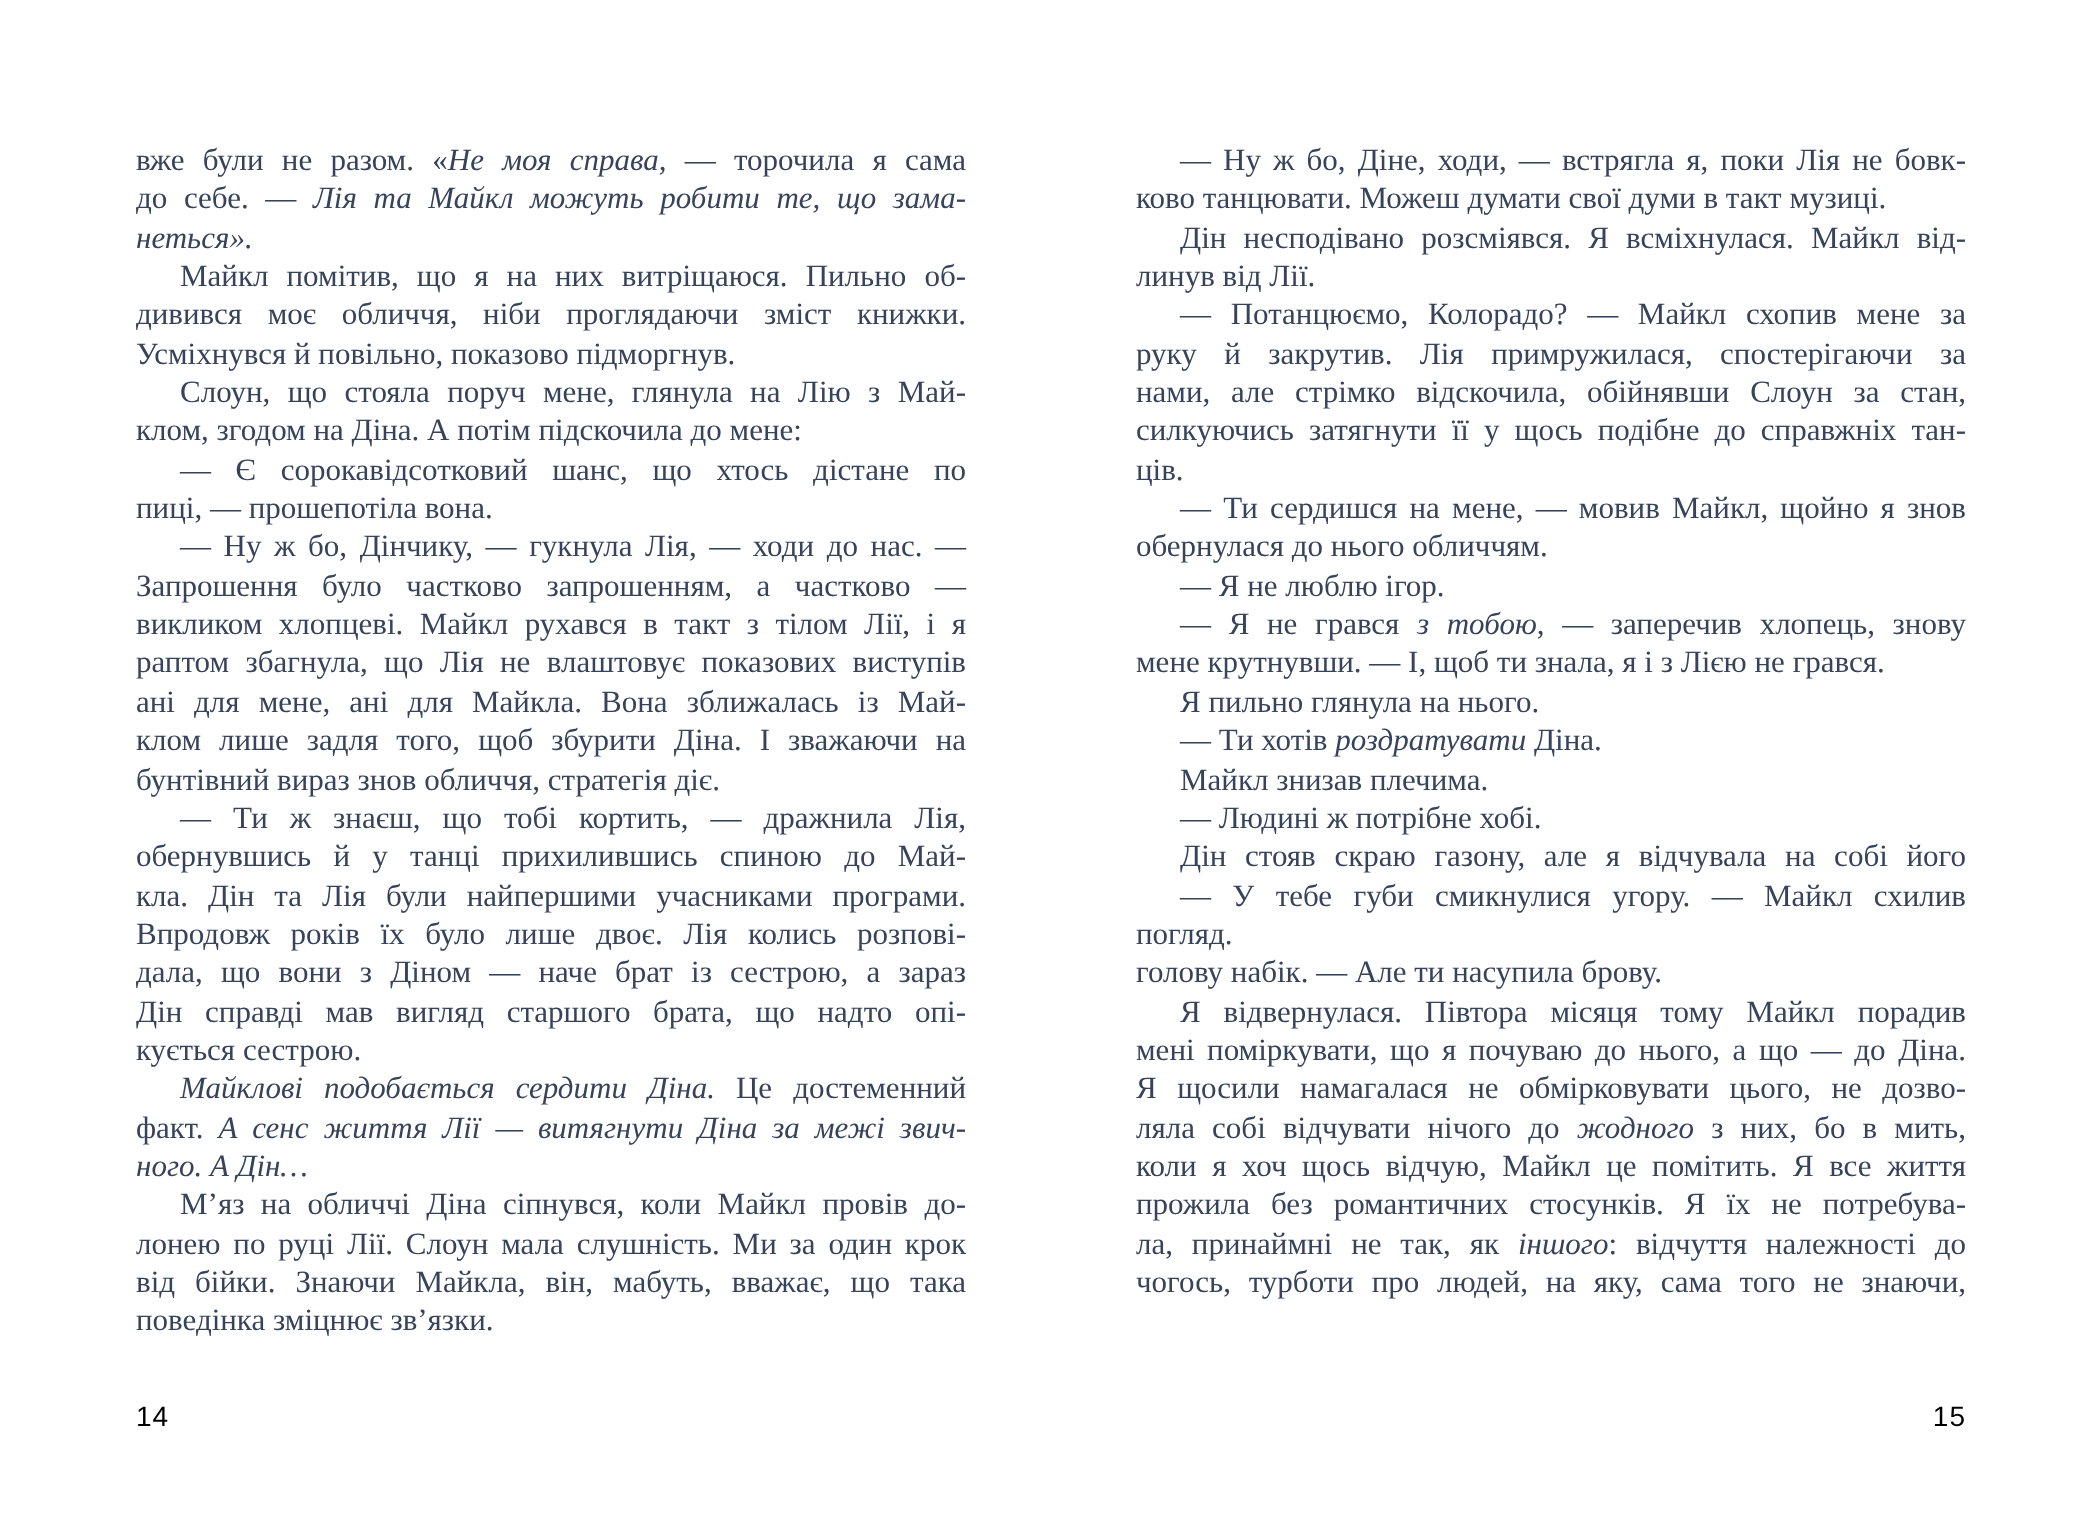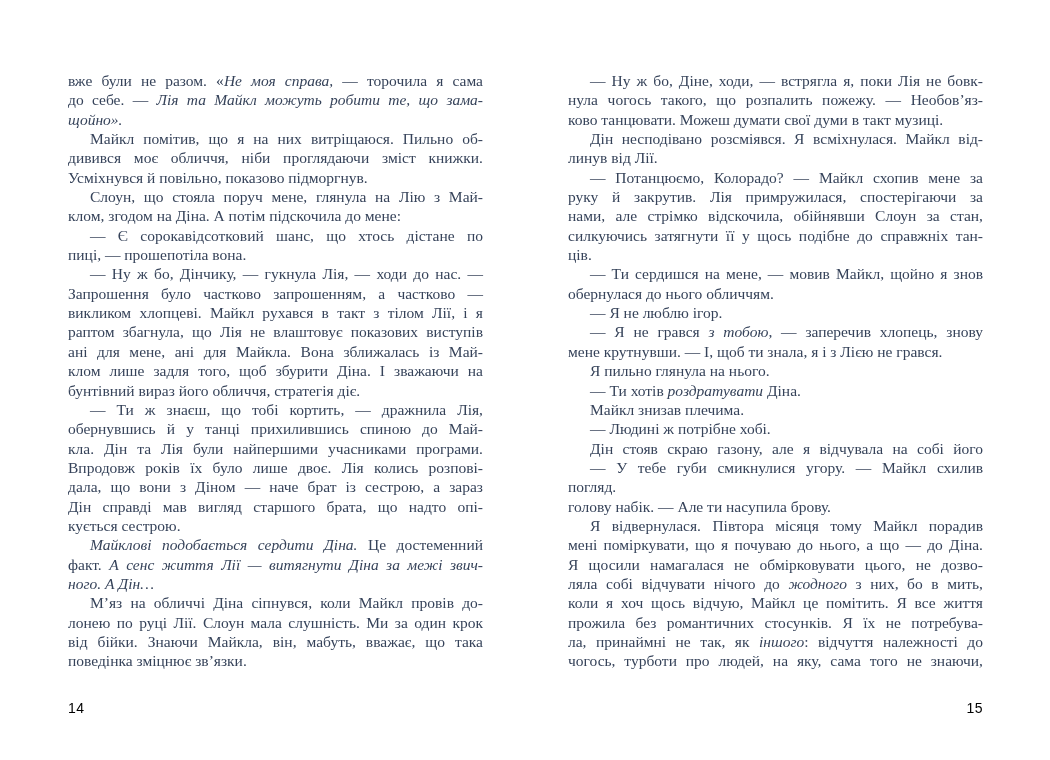--- a/index.html
+++ b/index.html
@@ -49,53 +49,52 @@
   .pagenum.left  { left: 68px; }
   .pagenum.right { left: 568px; width: 415px; text-align: right; }
 </style>
 </head>
 <body>
 
 <div class="spread">
   <section class="page-col left">
       <div class="line"><span class="run">вже були не разом. «</span><span class="run i">Не моя справа,</span><span class="run"> — торочила я сама</span></div>
       <div class="line"><span class="run">до себе. — </span><span class="run i">Лія та Майкл можуть робити те, що зама-</span></div>
-      <div class="line end"><span class="run i">щойно».</span></div>
+      <div class="line end"><span class="run i">неться».</span></div>
       <div class="line in"><span class="run">Майкл помітив, що я на них витріщаюся. Пильно об-</span></div>
       <div class="line"><span class="run">дивився моє обличчя, ніби проглядаючи зміст книжки.</span></div>
       <div class="line end"><span class="run">Усміхнувся й повільно, показово підморгнув.</span></div>
       <div class="line in"><span class="run">Слоун, що стояла поруч мене, глянула на Лію з Май-</span></div>
       <div class="line end"><span class="run">клом, згодом на Діна. А потім підскочила до мене:</span></div>
       <div class="line in"><span class="run">— Є сорокавідсотковий шанс, що хтось дістане по</span></div>
       <div class="line end"><span class="run">пиці, — прошепотіла вона.</span></div>
       <div class="line in"><span class="run">— Ну ж бо, Дінчику, — гукнула Лія, — ходи до нас. —</span></div>
       <div class="line"><span class="run">Запрошення було частково запрошенням, а частково —</span></div>
       <div class="line"><span class="run">викликом хлопцеві. Майкл рухався в такт з тілом Лії, і я</span></div>
       <div class="line"><span class="run">раптом збагнула, що Лія не влаштовує показових виступів</span></div>
       <div class="line"><span class="run">ані для мене, ані для Майкла. Вона зближалась із Май-</span></div>
       <div class="line"><span class="run">клом лише задля того, щоб збурити Діна. І зважаючи на</span></div>
-      <div class="line end"><span class="run">бунтівний вираз його обличчя, стратегія діє.</span></div>
+      <div class="line end"><span class="run">бунтівний вираз знов обличчя, стратегія діє.</span></div>
       <div class="line in"><span class="run">— Ти ж знаєш, що тобі кортить, — дражнила Лія,</span></div>
       <div class="line"><span class="run">обернувшись й у танці прихилившись спиною до Май-</span></div>
       <div class="line"><span class="run">кла. Дін та Лія були найпершими учасниками програми.</span></div>
       <div class="line"><span class="run">Впродовж років їх було лише двоє. Лія колись розпові-</span></div>
       <div class="line"><span class="run">дала, що вони з Діном — наче брат із сестрою, а зараз</span></div>
       <div class="line"><span class="run">Дін справді мав вигляд старшого брата, що надто опі-</span></div>
       <div class="line end"><span class="run">кується сестрою.</span></div>
       <div class="line in"><span class="run i">Майклові подобається сердити Діна.</span><span class="run"> Це достеменний</span></div>
       <div class="line"><span class="run">факт. </span><span class="run i">А сенс життя Лії — витягнути Діна за межі звич-</span></div>
       <div class="line end"><span class="run i">ного. А Дін…</span></div>
       <div class="line in"><span class="run">М’яз на обличчі Діна сіпнувся, коли Майкл провів до-</span></div>
       <div class="line"><span class="run">лонею по руці Лії. Слоун мала слушність. Ми за один крок</span></div>
       <div class="line"><span class="run">від бійки. Знаючи Майкла, він, мабуть, вважає, що така</span></div>
       <div class="line end"><span class="run">поведінка зміцнює зв’язки.</span></div>
     </section>
   <section class="page-col right">
       <div class="line in"><span class="run">— Ну ж бо, Діне, ходи, — встрягла я, поки Лія не бовк-</span></div>
-      <div class="line"><span class="run">нула чогось такого, що розпалить пожежу. — Необов’яз-</span></div>
       <div class="line end"><span class="run">ково танцювати. Можеш думати свої думи в такт музиці.</span></div>
       <div class="line in"><span class="run">Дін несподівано розсміявся. Я всміхнулася. Майкл від-</span></div>
       <div class="line end"><span class="run">линув від Лії.</span></div>
       <div class="line in"><span class="run">— Потанцюємо, Колорадо? — Майкл схопив мене за</span></div>
       <div class="line"><span class="run">руку й закрутив. Лія примружилася, спостерігаючи за</span></div>
       <div class="line"><span class="run">нами, але стрімко відскочила, обійнявши Слоун за стан,</span></div>
       <div class="line"><span class="run">силкуючись затягнути її у щось подібне до справжніх тан-</span></div>
       <div class="line end"><span class="run">ців.</span></div>
       <div class="line in"><span class="run">— Ти сердишся на мене, — мовив Майкл, щойно я знов</span></div>
       <div class="line end"><span class="run">обернулася до нього обличчям.</span></div>

